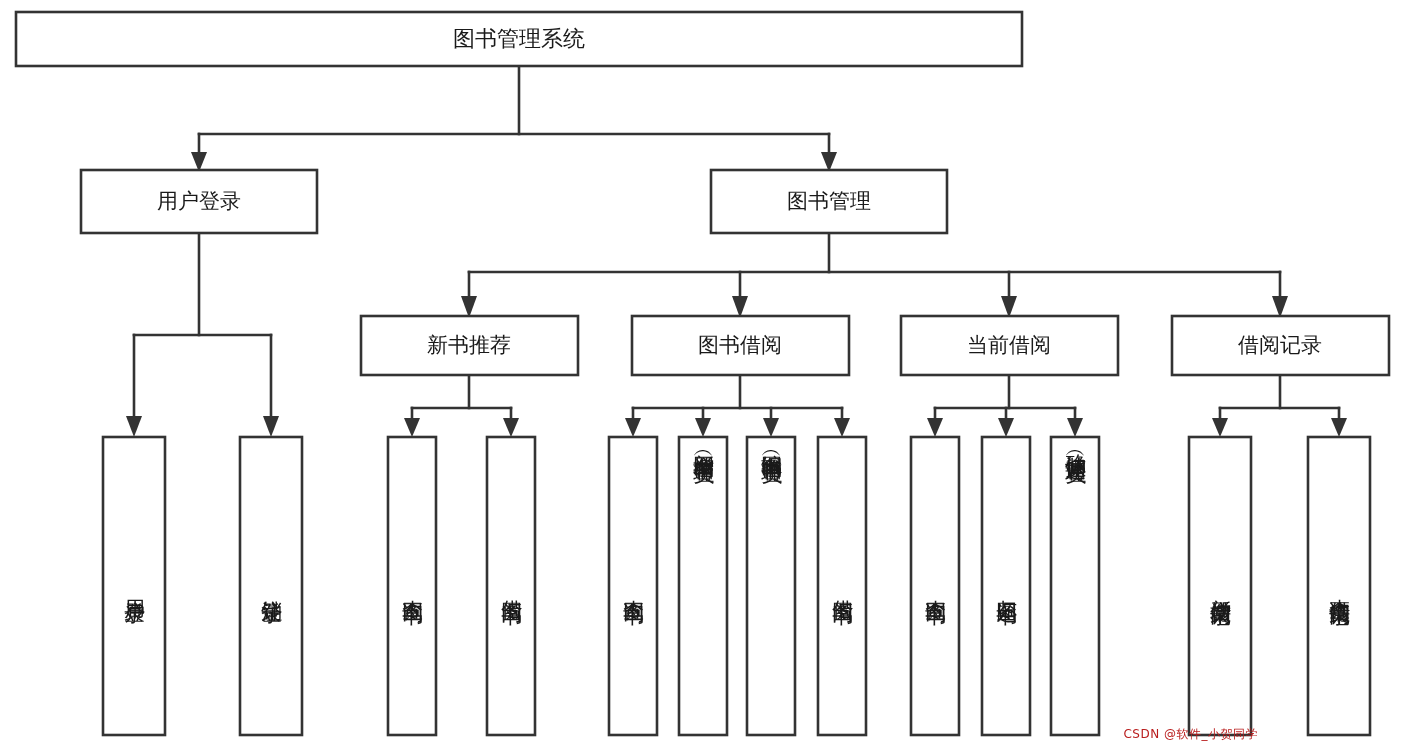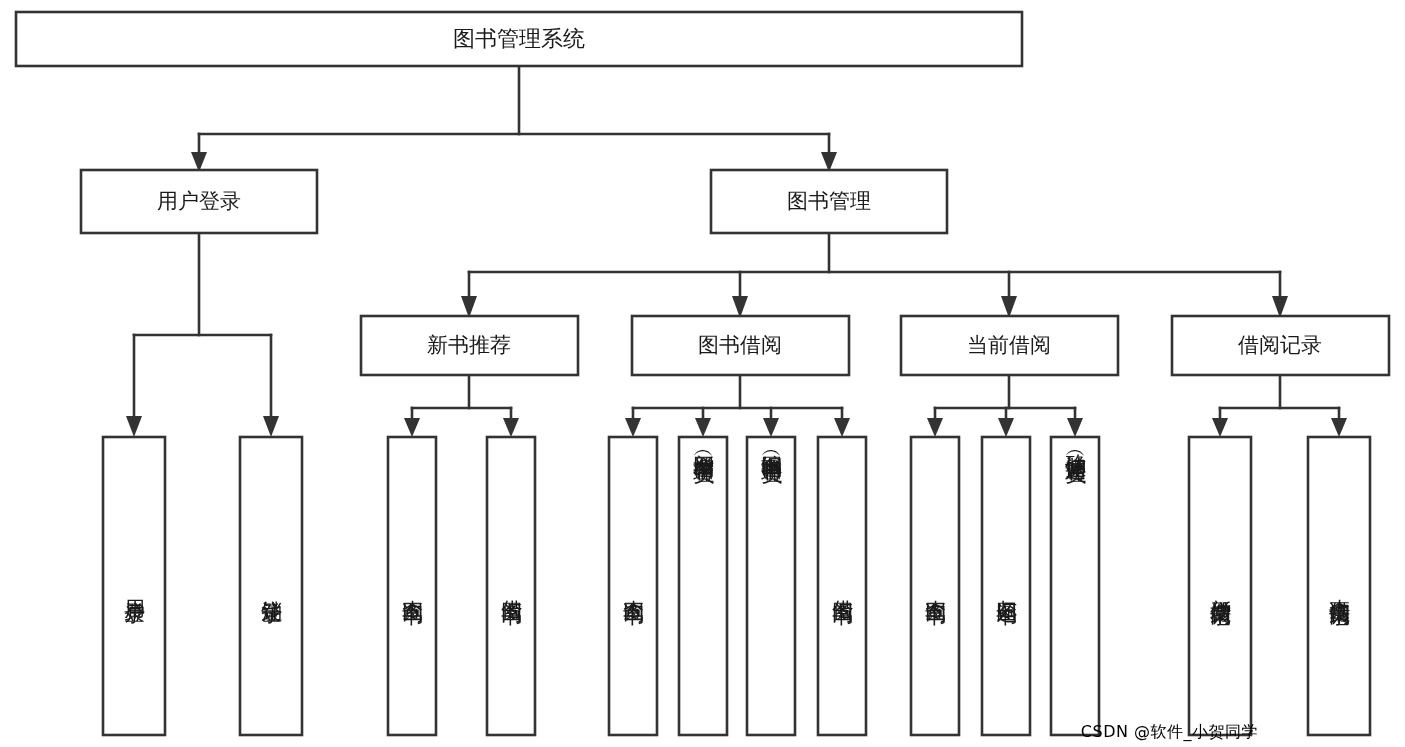--- a/index.html
+++ b/index.html
@@ -72,22 +72,22 @@
     line-height: 1.12;
     letter-spacing: 1.5px;
     color: #1a1a1a;
     white-space: nowrap;
   }
   .watermark {
     position: absolute;
     right: 8px;
     bottom: 4px;
     font-family: "DejaVu Sans", "Liberation Sans", sans-serif;
-    font-size: 16px;
-    color: #000000;
+    font-size: 12px;
+    color: #b91c1c;
     letter-spacing: 0.5px;
     white-space: nowrap;
   }
 </style>
 </head>
 <body>
 
 <div id="diagram-root">
 
   <svg class="diagram-canvas" viewBox="0 0 1405 747">

